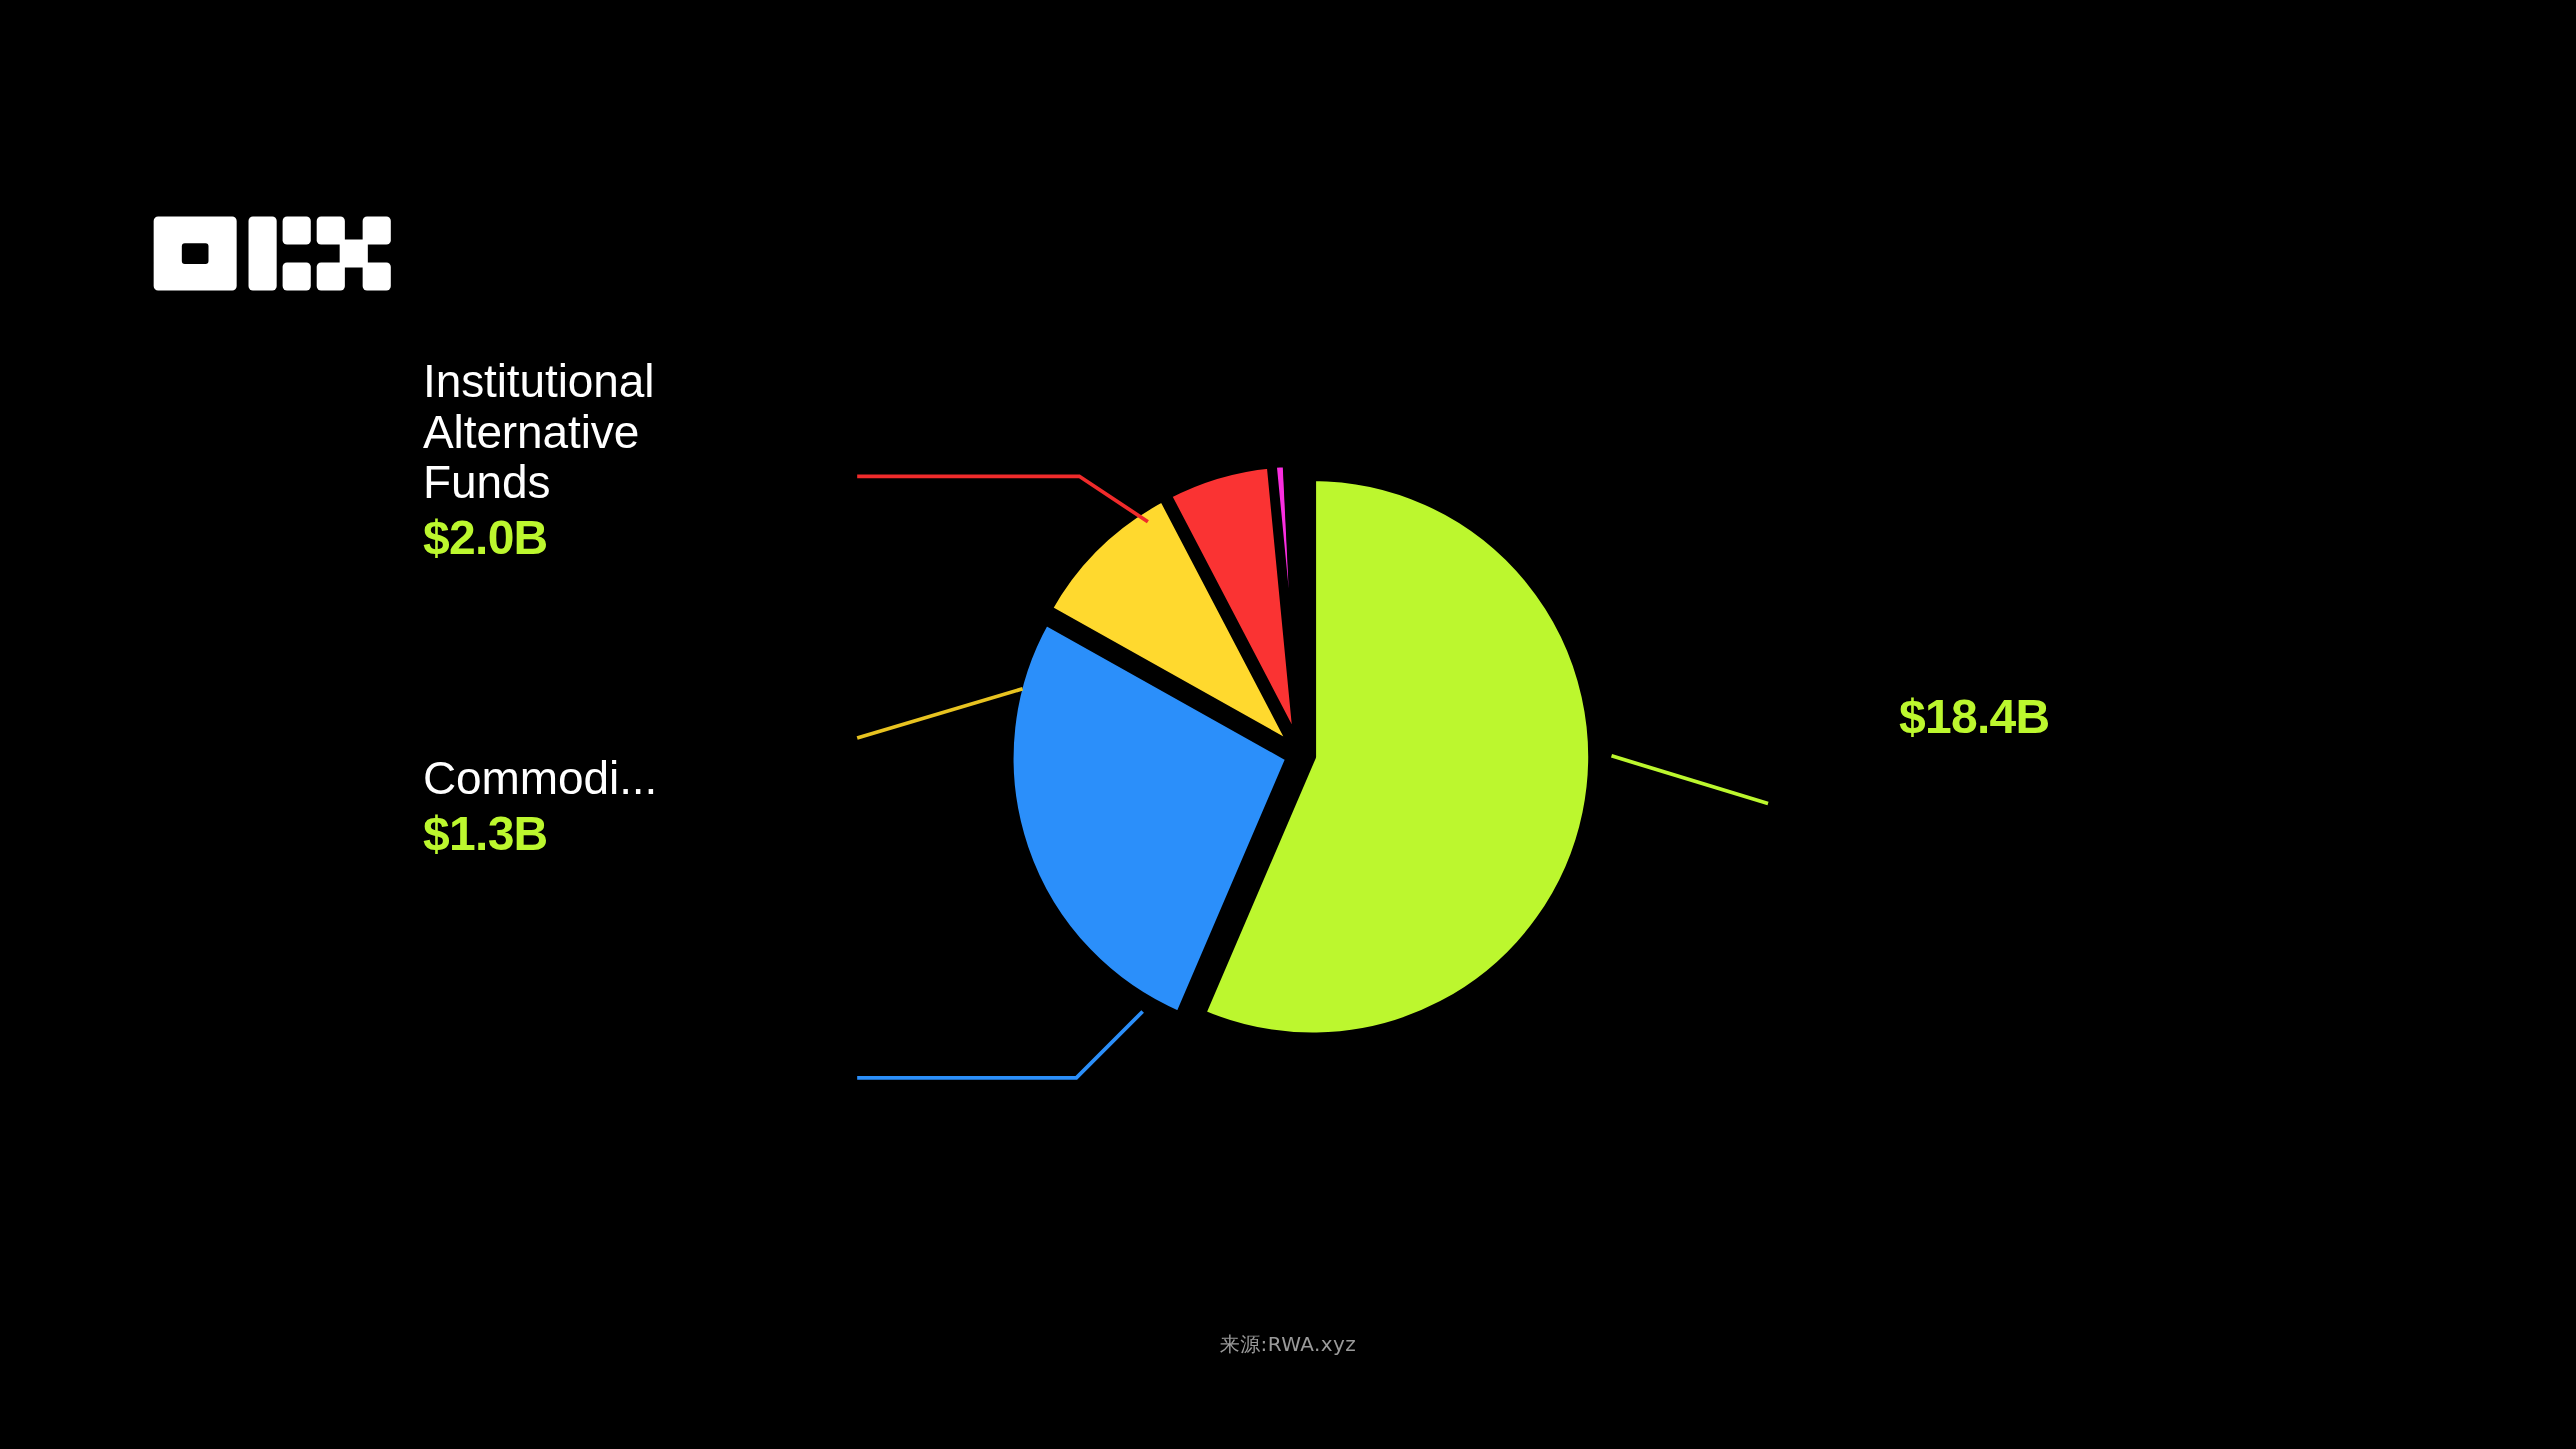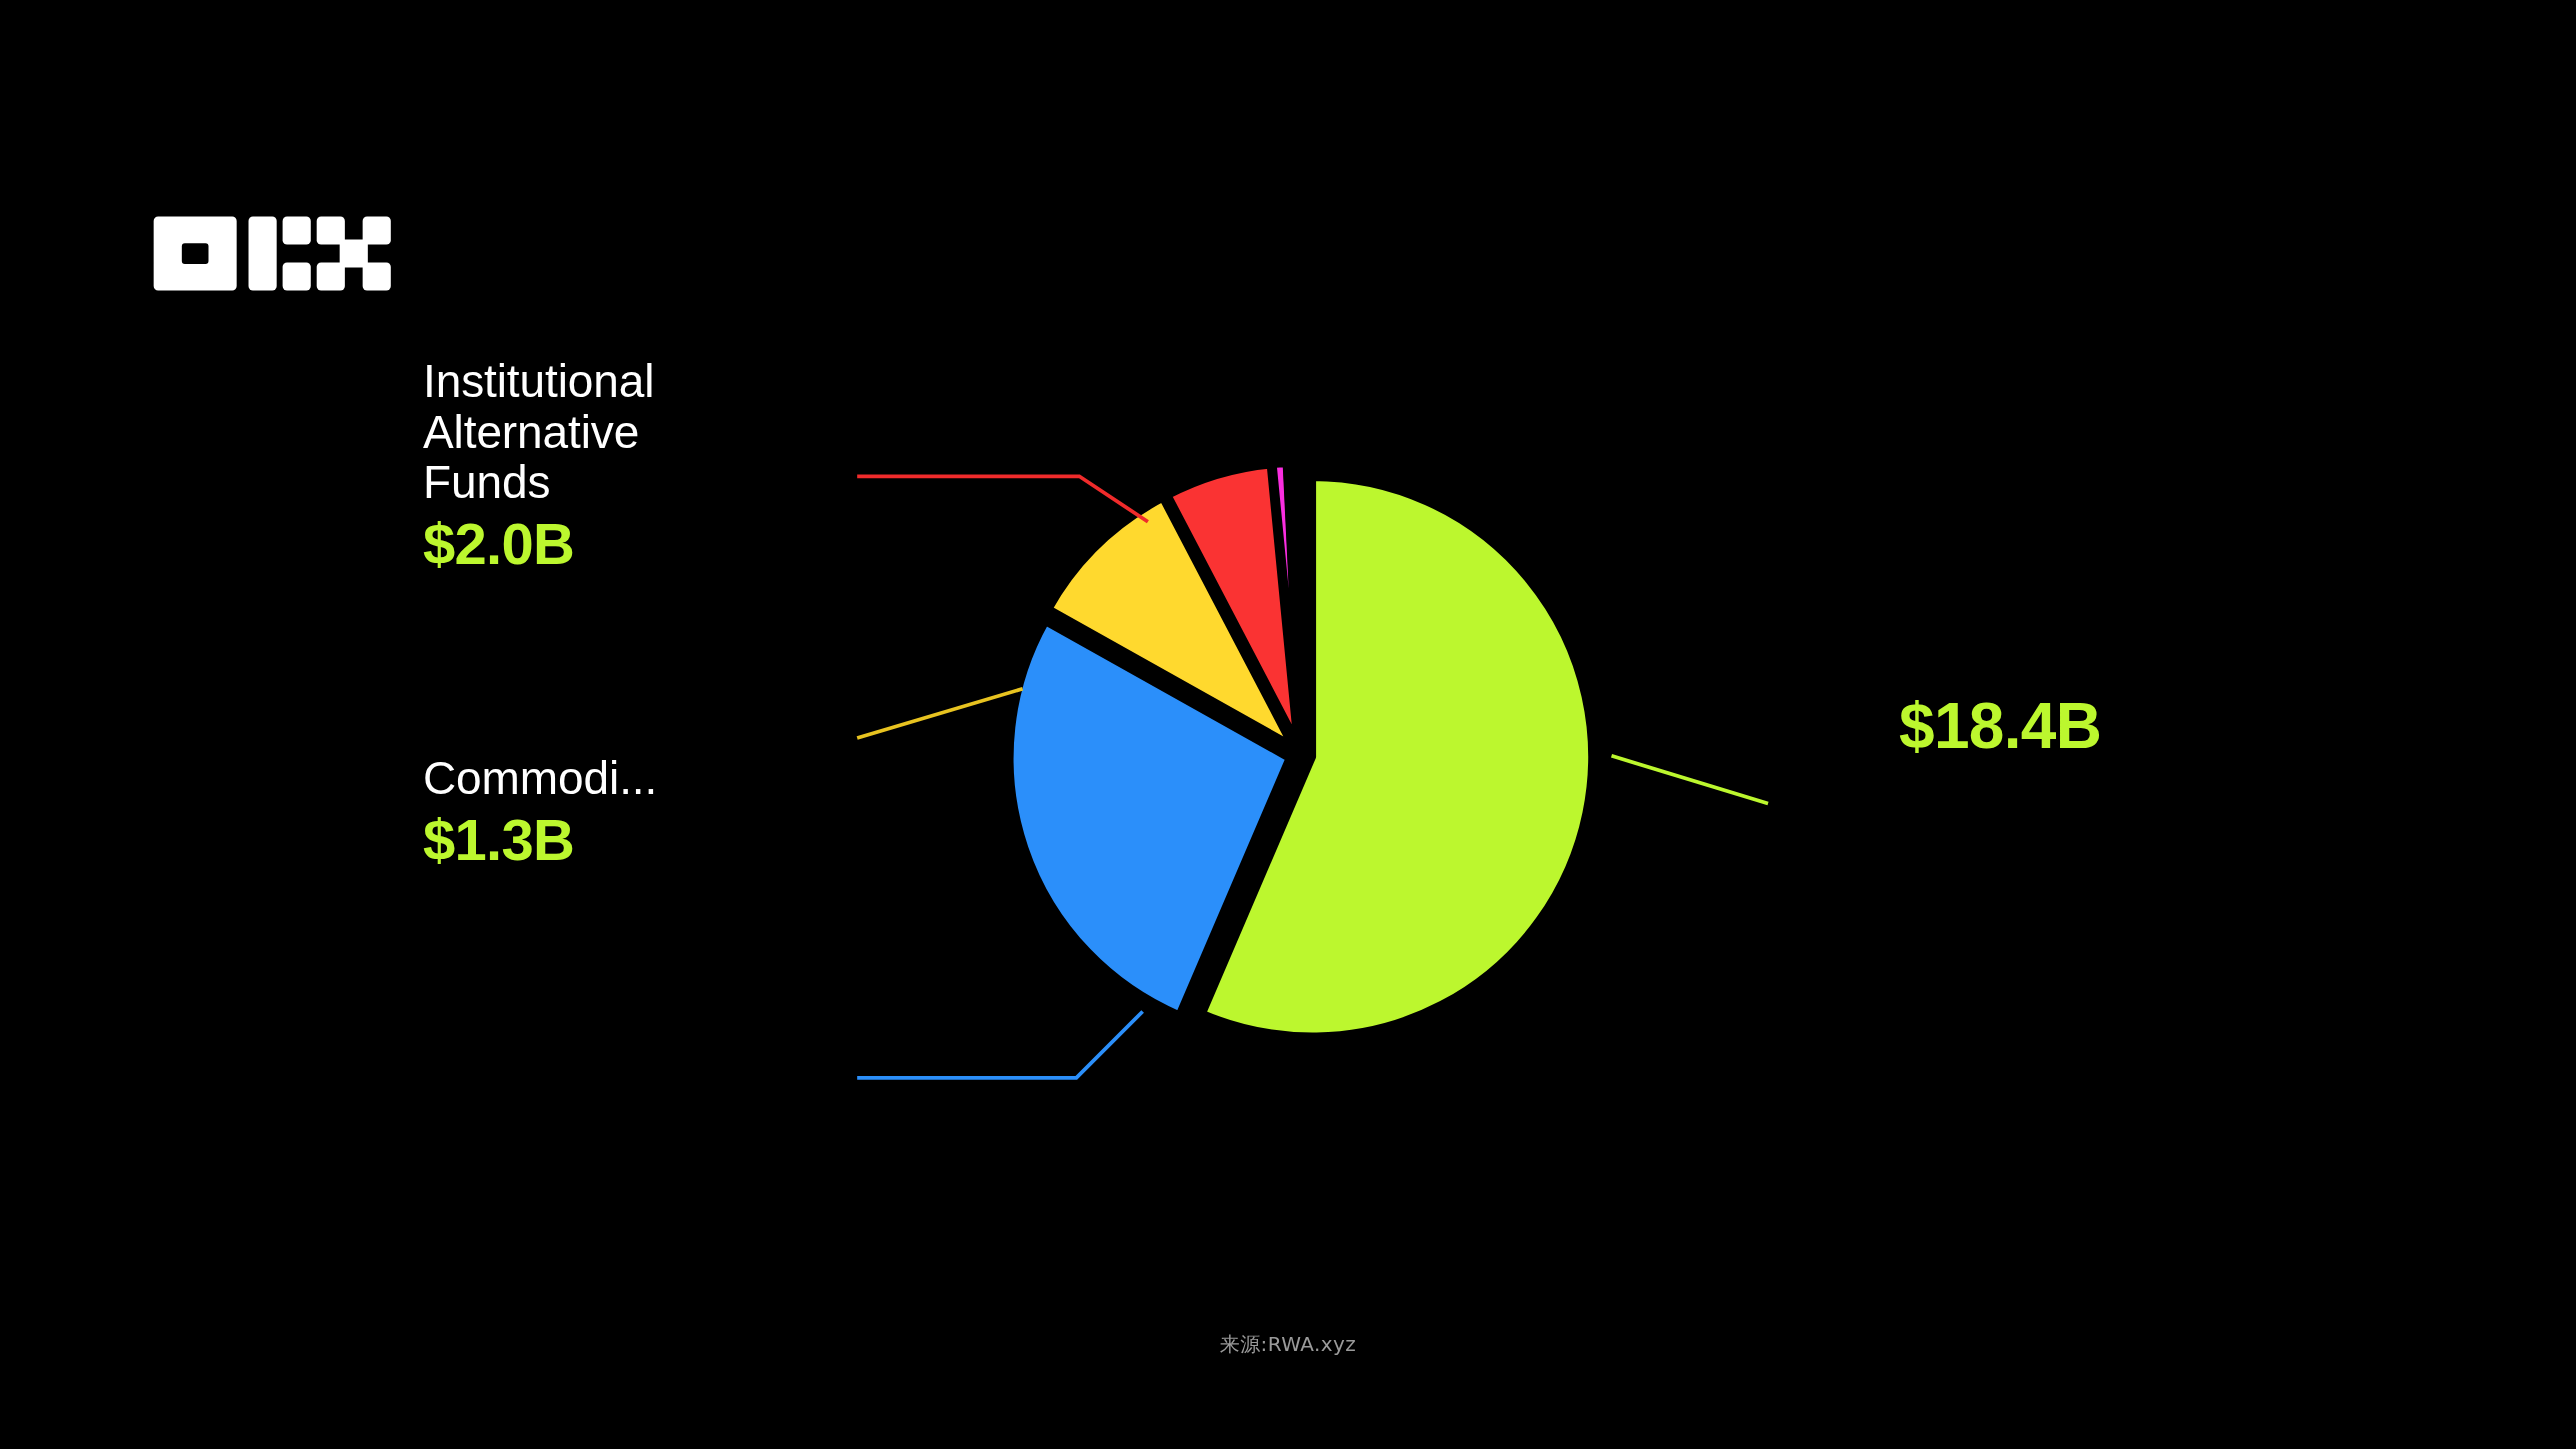--- a/index.html
+++ b/index.html
@@ -41,34 +41,34 @@
   }
   .callout .cat {
     font-size: 46px;
     line-height: 1.10;
     font-weight: 400;
     color: #ffffff;
     letter-spacing: -0.1px;
     white-space: pre-line;
   }
   .callout .val {
-    font-size: 58px;
+    font-size: 48px;
     line-height: 1.10;
     font-weight: 700;
     color: #BCF72E;
     letter-spacing: -0.7px;
     margin-top: 4.5px;
   }
 
   #callout-iaf  { left: 423px; top: 356px;  width: 350px; }
   #callout-comm { left: 423px; top: 753px; width: 350px; }
   #callout-ustd { left: 423px; top: 982px; width: 350px; }
   #callout-pc   { left: 1899px; top: 686px;  width: 417px; }
   #callout-pc .cat { font-size: 51px; line-height: 1.14; }
-  #callout-pc .val { font-size: 64px; }
+  #callout-pc .val { font-size: 48px; }
 
   .cat.truncate {
     display: block;
     white-space: nowrap;
     overflow: hidden;
     text-overflow: ellipsis;
   }
 
   
   #pie-svg {

